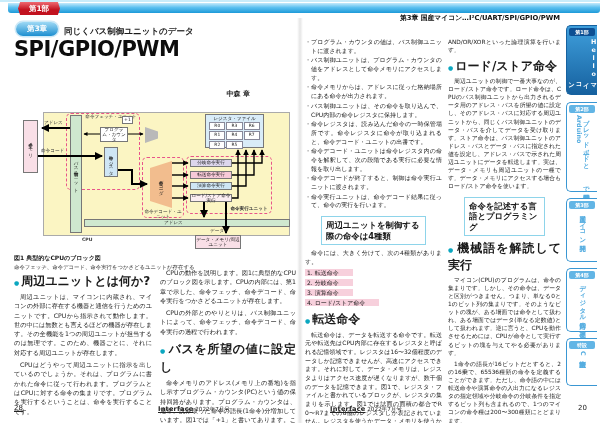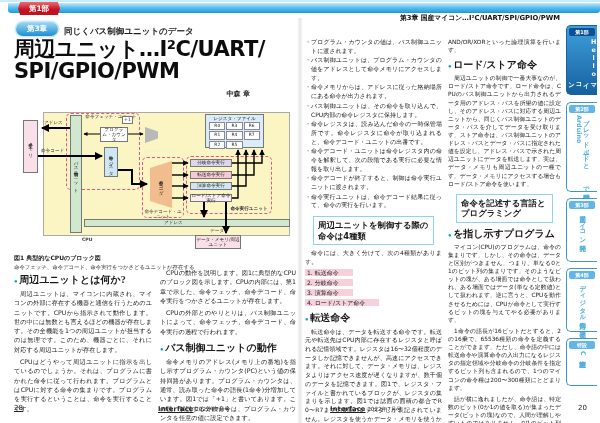--- a/index.html
+++ b/index.html
@@ -45,23 +45,23 @@
       display:flex;align-items:center;justify-content:center;}
   .exec1{background:#ddd6ec;} .exec2{background:#f6c9d8;} .exec3{background:#cfe6f5;} .exec4{background:#fbeef2;}
   .figsvg{position:absolute;left:0;top:0;pointer-events:none;}
   .fig-caption{position:absolute;left:14px;top:254px;width:284px;}
   .fig-caption .cap1{font-size:6px;font-weight:bold;}
   .fig-caption .cap2{font-size:5.4px;color:#333;margin-top:1px;}
 
   
   .page-col{position:absolute;font-size:6.2px;line-height:1.5;text-align:justify;word-break:break-all;}
   .page-col p{margin:0 0 3px;text-indent:6px;}
-  .sec-h{font-weight:bold;font-size:10px;margin:4px 0 2px;text-indent:0;font-family:Liberation Serif, serif;}
+  .sec-h{font-weight:bold;font-size:12px;margin:4px 0 2px;text-indent:0;}
   .sec-h::before{content:"● ";color:#0ba7c0;font-size:6px;}
-  .box-h{border:1.6px solid #8ed4ea;font-weight:bold;font-size:8.4px;padding:3px 4px;margin:6px 8px 4px;
+  .box-h{border:1.6px solid #8ed4ea;font-weight:bold;font-size:8.4px;padding:3px 4px;margin:6px 16px 4px;
          line-height:1.25;text-align:left;background:#fff;}
   .blist{margin:0;padding:0;list-style:none;}
   .blist li{position:relative;padding-left:6px;margin-bottom:1px;}
   .blist li::before{content:"・";position:absolute;left:0;}
   .nlist{margin:1px 0 3px;padding:0;list-style:none;}
   .nlist li{margin:1px 0;}
   .nlist .hl{background:#f7d0dc;padding:0 14px 0 2px;}
   .rp{font-size:6px;line-height:1.45;}
 
   .footer{position:absolute;top:405px;font-size:5.6px;color:#222;}
@@ -88,21 +88,20 @@
 <div class="spread">
   <div class="topstrip"></div>
   <div class="ribbon"></div>
   <div class="part-badge">第1部</div>
   <div class="right-header">第3章 国産マイコン…I²C/UART/SPI/GPIO/PWM</div>
   <div class="gutter"></div>
 
   <div class="chap-pill">第3章</div>
   <div class="kicker">同じくバス制御ユニットのデータ</div>
   <div class="main-title">
-    <div>周辺ユニット…I²C/UART/</div>
     <div>SPI/GPIO/PWM</div>
   </div>
   <div class="author">中森 章</div>
 
   <div class="fig">
     <div class="fb cpu-box" style="left:29px;top:6px;width:247px;height:124px;"></div>
     <div class="dlabel" style="left:68px;top:131px;font-weight:bold;">CPU</div>
 
     <div class="fb mem-box vert" style="left:9px;top:14px;width:15px;height:53px;">命令メモリ</div>
 
@@ -180,21 +179,21 @@
 
   <div class="page-col" style="left:14px;top:268px;width:138px;">
     <div class="sec-h">周辺ユニットとは何か?</div>
     <p>周辺ユニットは、マイコンに内蔵され、マイコンの外部に存在する機器と通信を行うためのユニットです。CPUから指示されて動作します。世の中には無数とも言えるほどの機器が存在します。その全機能を1つの周辺ユニットが担当するのは無理です。このため、機器ごとに、それに対応する周辺ユニットが存在します。</p>
     <p>CPUはどうやって周辺ユニットに指示を出しているのでしょうか。それは、プログラムに書かれた命令に従って行われます。プログラムとはCPUに対する命令の集まりです。プログラムを実行するということは、命令を実行することです。</p>
   </div>
 
   <div class="page-col" style="left:160px;top:268px;width:136px;">
     <p>CPUの動作を説明します。図1に典型的なCPUのブロック図を示します。CPUの内部には、第1章で示した、命令フェッチ、命令デコード、命令実行をつかさどるユニットが存在します。</p>
     <p>CPUの外部とのやりとりは、バス制御ユニットによって、命令フェッチ、命令デコード、命令実行の過程で行われます。</p>
-    <div class="sec-h">バス制御ユニットの動作</div>
+    <div class="sec-h">バスを所望の値に設定し</div>
     <p>命令メモリのアドレス(メモリ上の番地)を指し示すプログラム・カウンタ(PC)という値の保持回路があります。プログラム・カウンタは、通常、読み取った命令の語長(1命令)分増加しています。図1では「+1」と書いてあります。この後、解説する分岐命令は、プログラム・カウンタを任意の値に設定できます。</p>
   </div>
 
   <div class="page-col rp" style="left:305px;top:38px;width:137px;">
     <ul class="blist">
       <li>プログラム・カウンタの値は、バス制御ユニットに渡されます。</li>
       <li>バス制御ユニットは、プログラム・カウンタの値をアドレスとして命令メモリにアクセスします。</li>
       <li>命令メモリからは、アドレスに従った格納場所にある命令が出力されます。</li>
       <li>バス制御ユニットは、その命令を取り込んで、CPU内部の命令レジスタに保持します。</li>
       <li>命令レジスタは、読み込んだ命令の一時保管場所です。命令レジスタに命令が取り込まれると、命令デコード・ユニットの出番です。</li>
@@ -213,21 +212,21 @@
     <div class="sec-h">転送命令</div>
     <p>転送命令は、データを転送する命令です。転送元や転送先はCPU内部に存在するレジスタと呼ばれる記憶領域です。レジスタは16〜32個程度のデータしか記憶できませんが、高速にアクセスできます。それに対して、データ・メモリは、レジスタよりはアクセス速度が遅くなりますが、数千個のデータを記憶できます。図1で、レジスタ・ファイルと書かれているブロックが、レジスタの集まりを示します。図1では誌面の面積の都合でR0〜R7までの8個のレジスタしか表記されていません。レジスタを使うかデータ・メモリを使うかは場面場面で臨機応変にユーザが決定します。</p>
 
   </div>
 
   <div class="page-col rp" style="left:448px;top:38px;width:113px;font-size:5.8px;line-height:1.4;">
     <p style="text-indent:0;">AND/OR/XORといった論理演算を行います。</p>
     <div class="sec-h">ロード/ストア命令</div>
     <p>周辺ユニットの制御で一番大事なのが、ロード/ストア命令です。ロード命令は、CPUのバス制御ユニットから出力されるデータ用のアドレス・バスを所望の値に設定し、そのアドレス・バスに対応する周辺ユニットから、同じくバス制御ユニットのデータ・バスを介してデータを受け取ります。ストア命令は、バス制御ユニットのアドレス・バスとデータ・バスに指定された値を設定し、アドレス・バスで示された周辺ユニットにデータを転送します。実は、データ・メモリも周辺ユニットの一種です。データ・メモリにアクセスする場合もロード/ストア命令を使います。</p>
     <div class="box-h">命令を記述する言語とプログラミング</div>
-    <div class="sec-h">を指し示すプログラム</div>
+    <div class="sec-h">機械語を解読して実行</div>
     <p>マイコン(CPU)のプログラムは、命令の集まりです。しかし、その命令は、データと区別がつきません。つまり、単なる0と1のビット列の集まりです。そのようなビットの塊が、ある場面では命令として扱われ、ある場面ではデータ(単なる定数値)として扱われます。逆に言うと、CPUを動作させるためには、CPUが命令として実行するビットの塊を与えてやる必要があります。</p>
     <p>1命令の語長が16ビットだとすると、2の16乗で、65536種類の命令を定義することができます。ただし、命令語の中には転送命令や演算命令の入出力になるレジスタの指定領域や分岐命令の分岐条件を指定するビット列も含まれるので、1つのマイコンの命令種は200〜300種類にとどまります。</p>
     <p>話が横に逸れましたが、命令語は、特定数のビット(0か1の値を取る)が集まったデータ(ビットの塊)なので、人間が理解しやすいものではありません。0/1のビット列の塊で示される「生の命令」を機械語と言います。全てのCPUは、この機械語を命令メモリから取り出して(解釈した後に)実行します。意味のない(解釈できない)機械語(というビット列)を与えた場合のCPUの動作は不定です。</p>
 
   </div>
 
   <div class="pgnum" style="left:14px;text-decoration:underline;">28</div>
   <div class="footer" style="left:158px;">
     <span class="mag">Interface</span>
     <span>2022年7月号</span>

